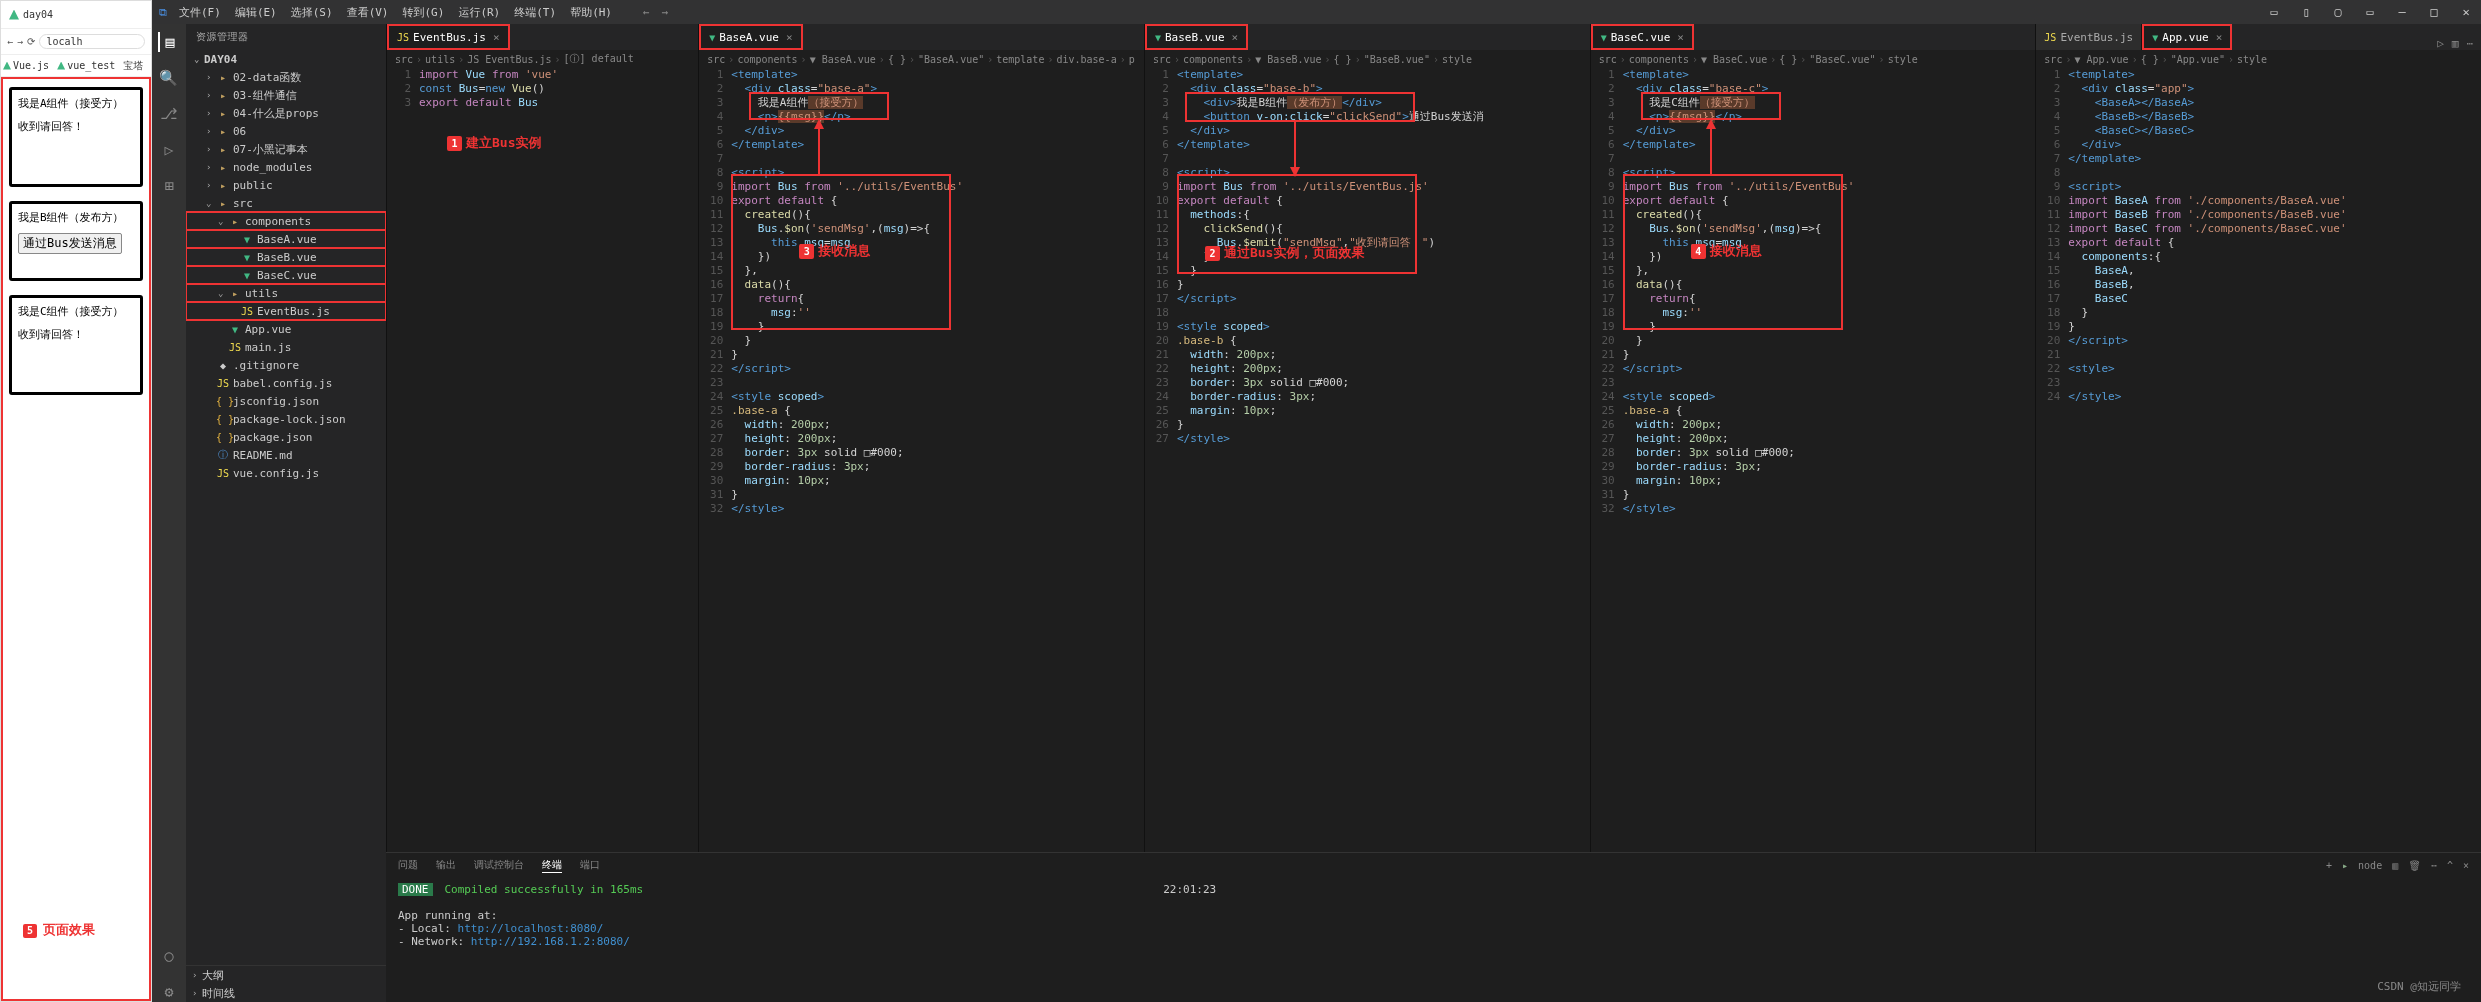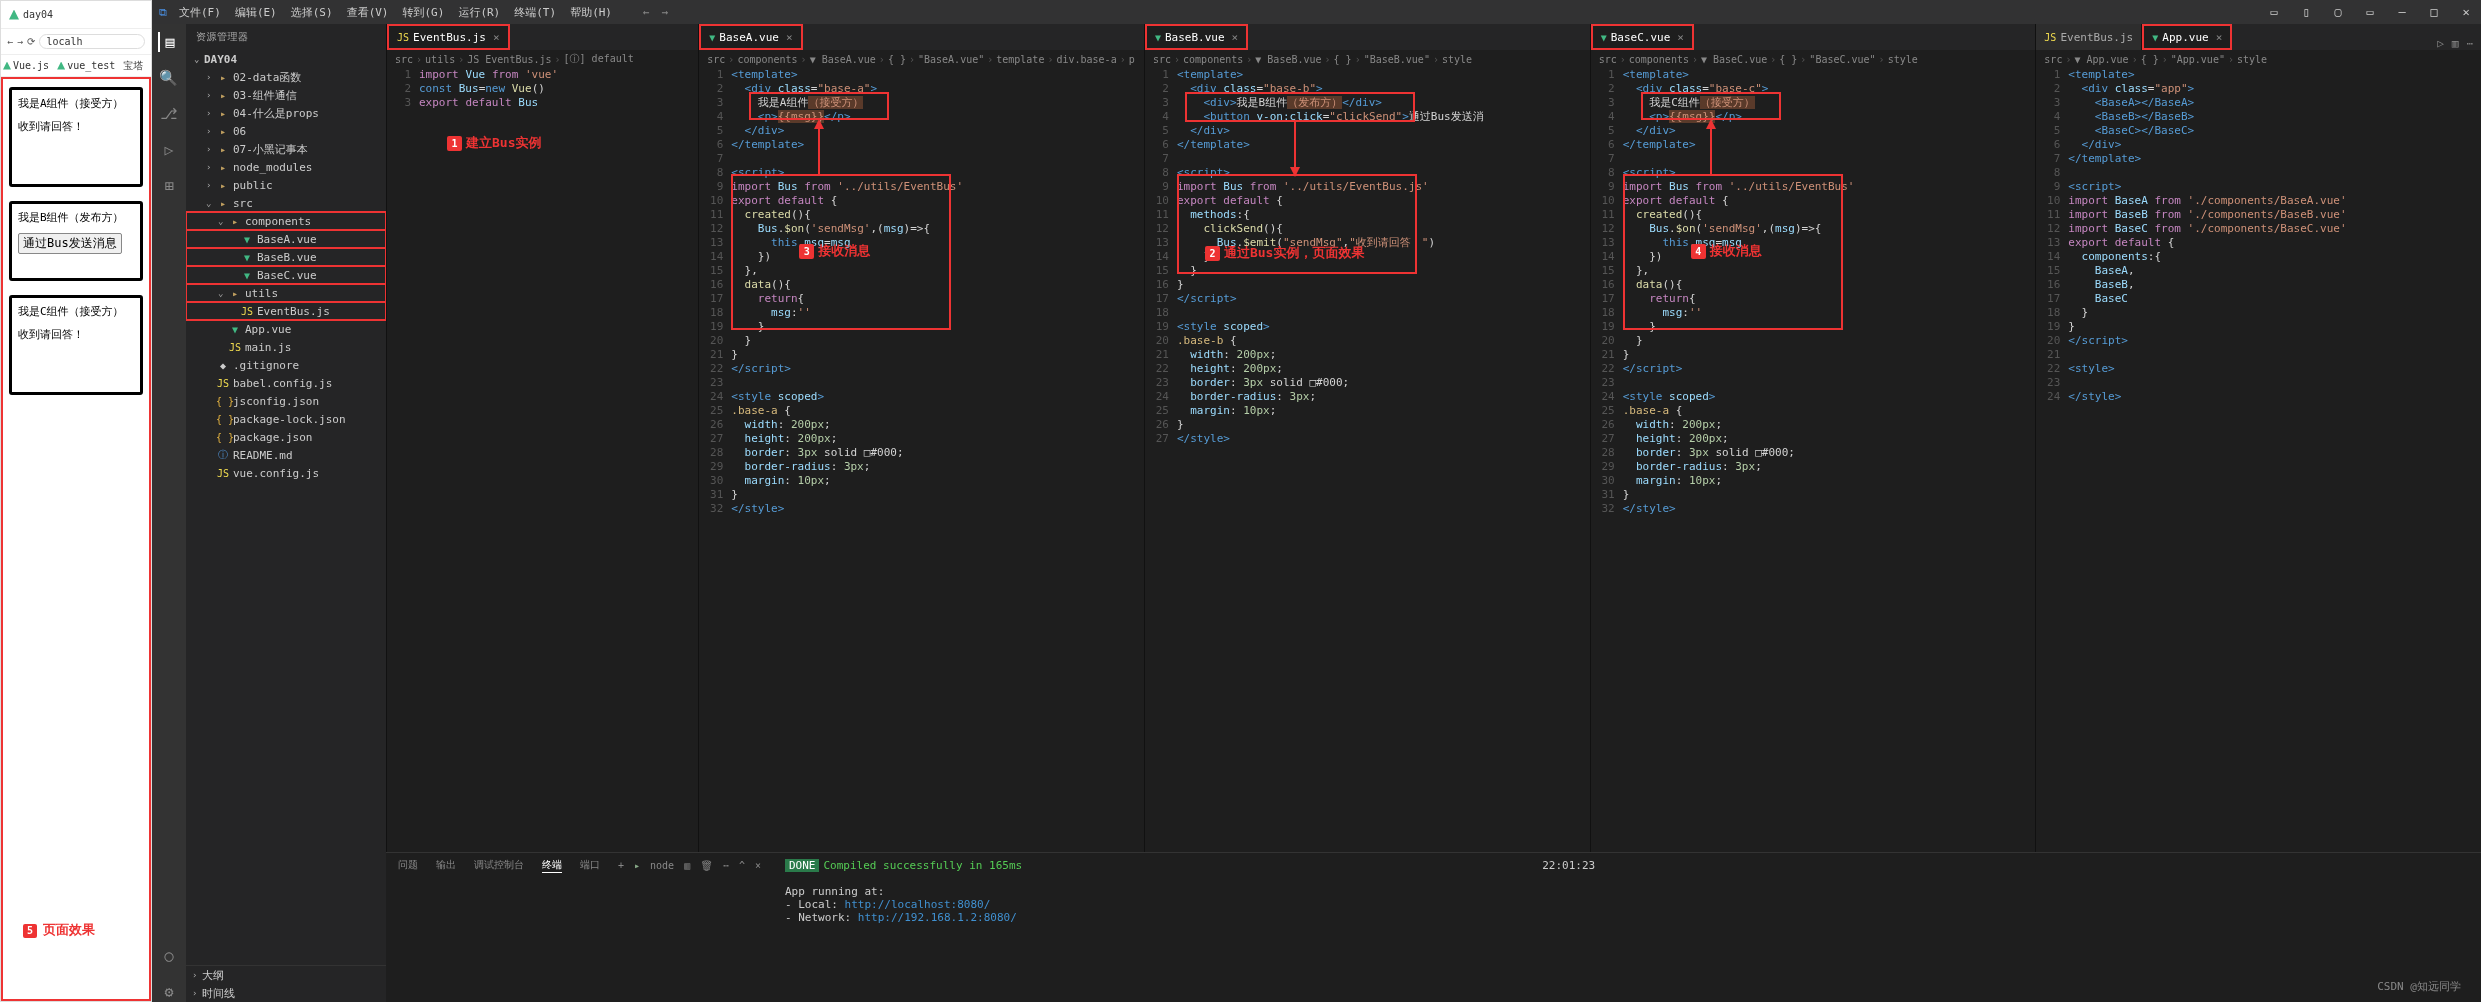--- a/index.html
+++ b/index.html
@@ -74,26 +74,26 @@
 .tok-kw2 { color:#569cd6;}
 .tok-var { color:#9cdcfe;}
 .tok-func { color:#dcdcaa;}
 .tok-num { color:#b5cea8;}
 .tok-mustache { color:#ce9178; background:#5a3a2a;}
 .tok-prop { color:#d7ba7d;}
 .minimap { width:40px; background:#1e1e1e; opacity:0.5;}
 .overlay-anno { position:absolute; color:#e33; font-weight:bold; font-size:13px; display:flex; align-items:center; gap:4px; z-index:5;}
 .overlay-anno .num { background:#e33; color:#fff; width:15px; height:15px; display:inline-flex; align-items:center; justify-content:center; border-radius:2px; font-size:10px;}
 .overlay-rect { position:absolute; border:2px solid #e33; pointer-events:none; z-index:4;}
-.panel { height:150px; border-top:1px solid #333; background:#1e1e1e; display:flex; }
+.panel { height:150px; border-top:1px solid #333; background:#1e1e1e; display:flex; flex-direction:column;}
 .panel-tabs { height:24px; display:flex; align-items:center; padding:0 12px; gap:18px; font-size:10px; color:#888;}
 .panel-tabs span.active { color:#fff; border-bottom:1px solid #fff;}
 .panel-tabs .right { margin-left:auto; display:flex; gap:10px; align-items:center;}
 .panel-body { flex:1; padding:6px 12px; font-size:11px; color:#ccc; font-family:Consolas,monospace;}
-.panel-body .done { background:#2a7a4a; color:#fff; padding:0 4px; margin-right:4px;}
+.panel-body .done { background:#2a7a4a; color:#fff; padding:0 4px; margin-right:12px;}
 .panel-body .link { color:#4090d0;}
 .watermark { position:absolute; right:20px; bottom:8px; color:#888; font-size:11px; z-index:10;}
 svg.arrow { position:absolute; z-index:5; pointer-events:none;}
 </style>
 </head>
 <body>
 
 <div class="browser-pane">
   <div class="browser-tab">
     <span class="vue-icn"></span>

